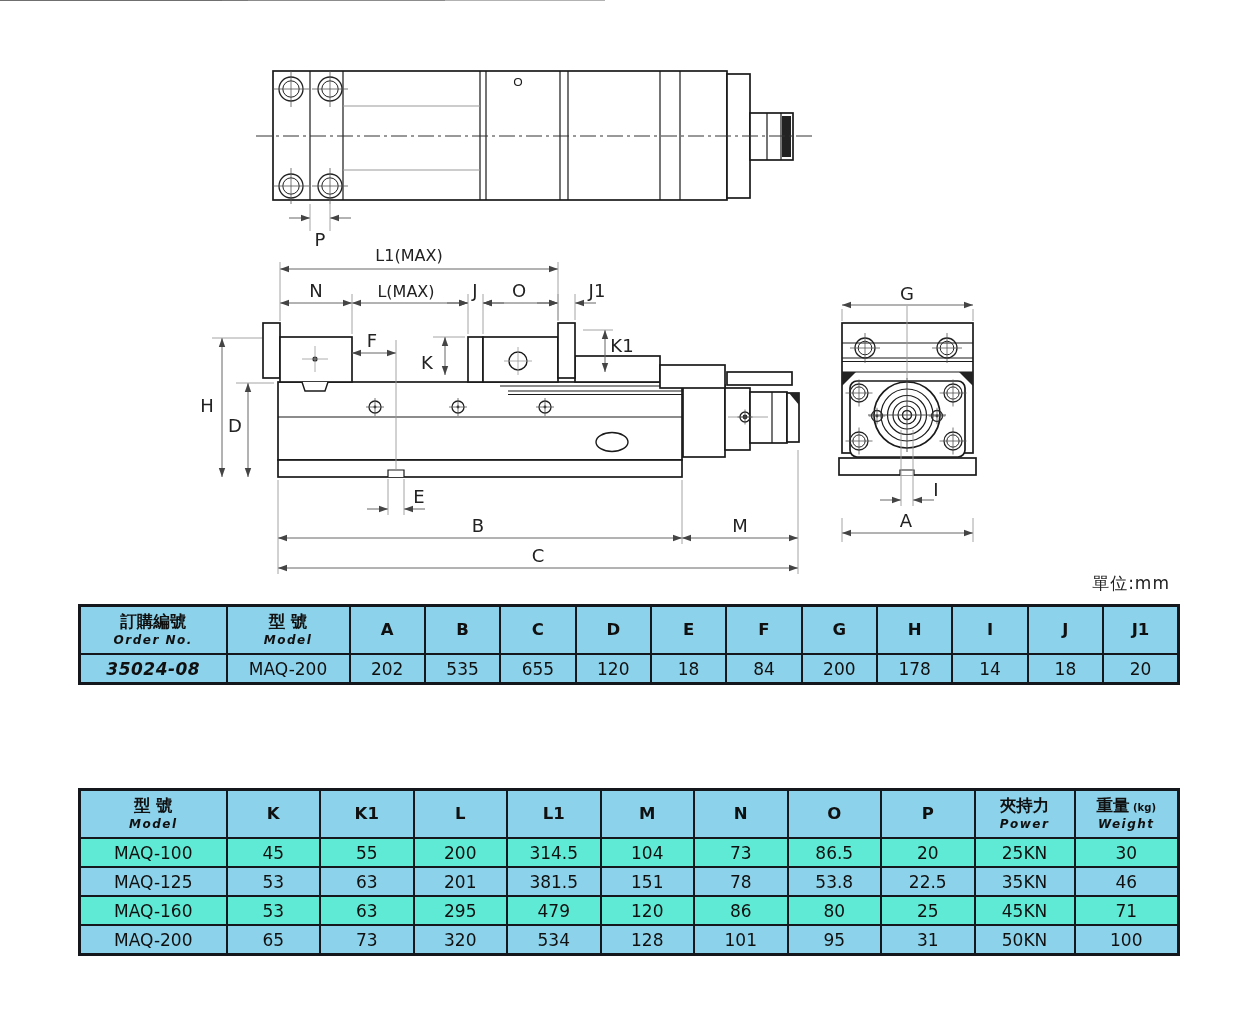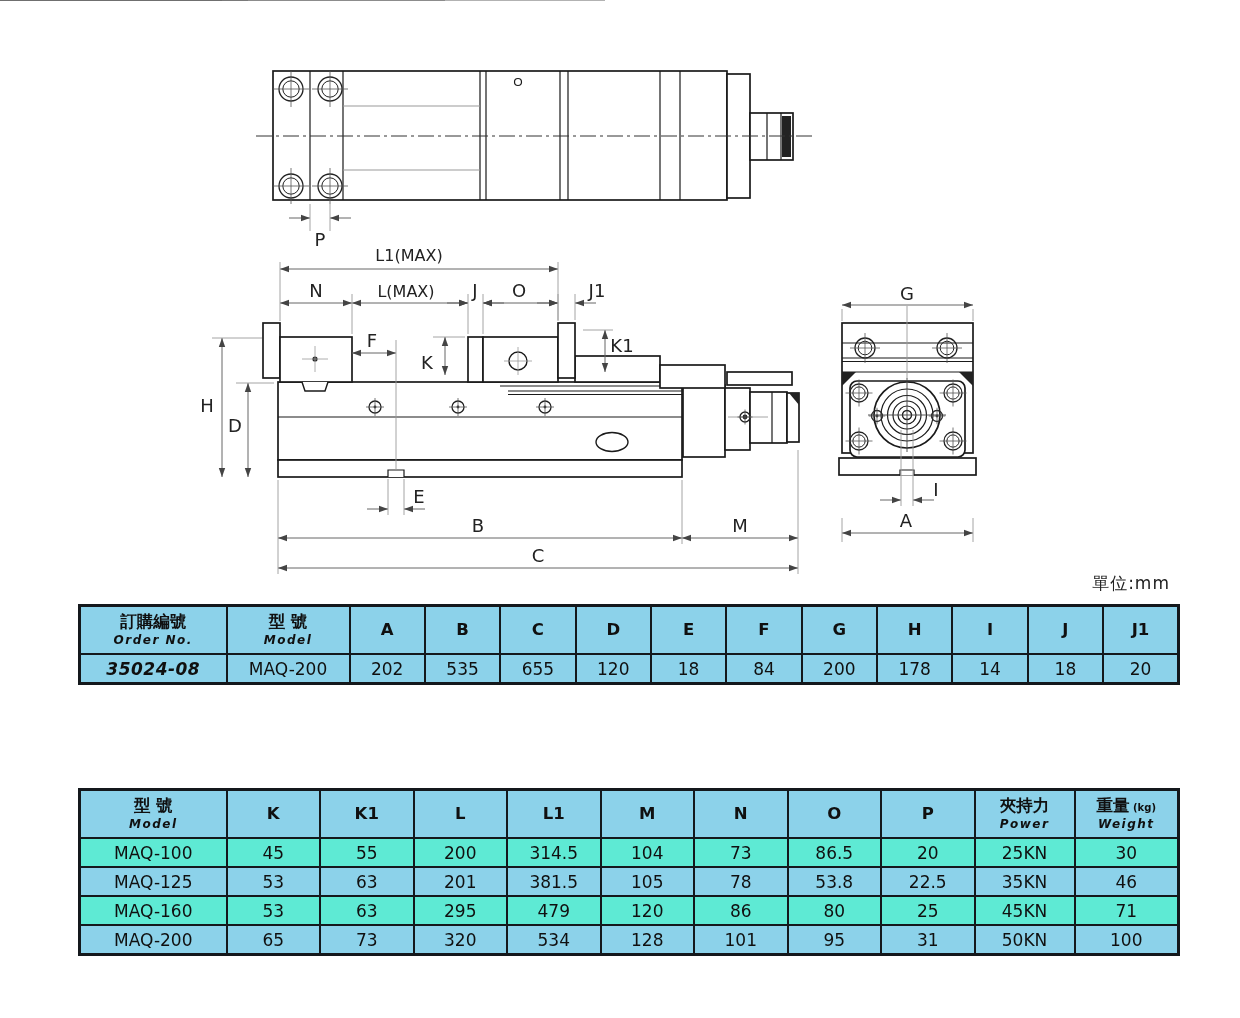--- a/index.html
+++ b/index.html
@@ -412,21 +412,21 @@
           <td>20</td>
           <td>25KN</td>
           <td>30</td>
         </tr>
         <tr>
           <td class="blue">MAQ-125</td>
           <td class="blue">53</td>
           <td class="blue">63</td>
           <td class="blue">201</td>
           <td class="blue">381.5</td>
-          <td class="blue">105</td>
+          <td class="blue">151</td>
           <td class="blue">78</td>
           <td class="blue">53.8</td>
           <td class="blue">22.5</td>
           <td class="blue">35KN</td>
           <td class="blue">46</td>
         </tr>
         <tr>
           <td>MAQ-160</td>
           <td>53</td>
           <td>63</td>

